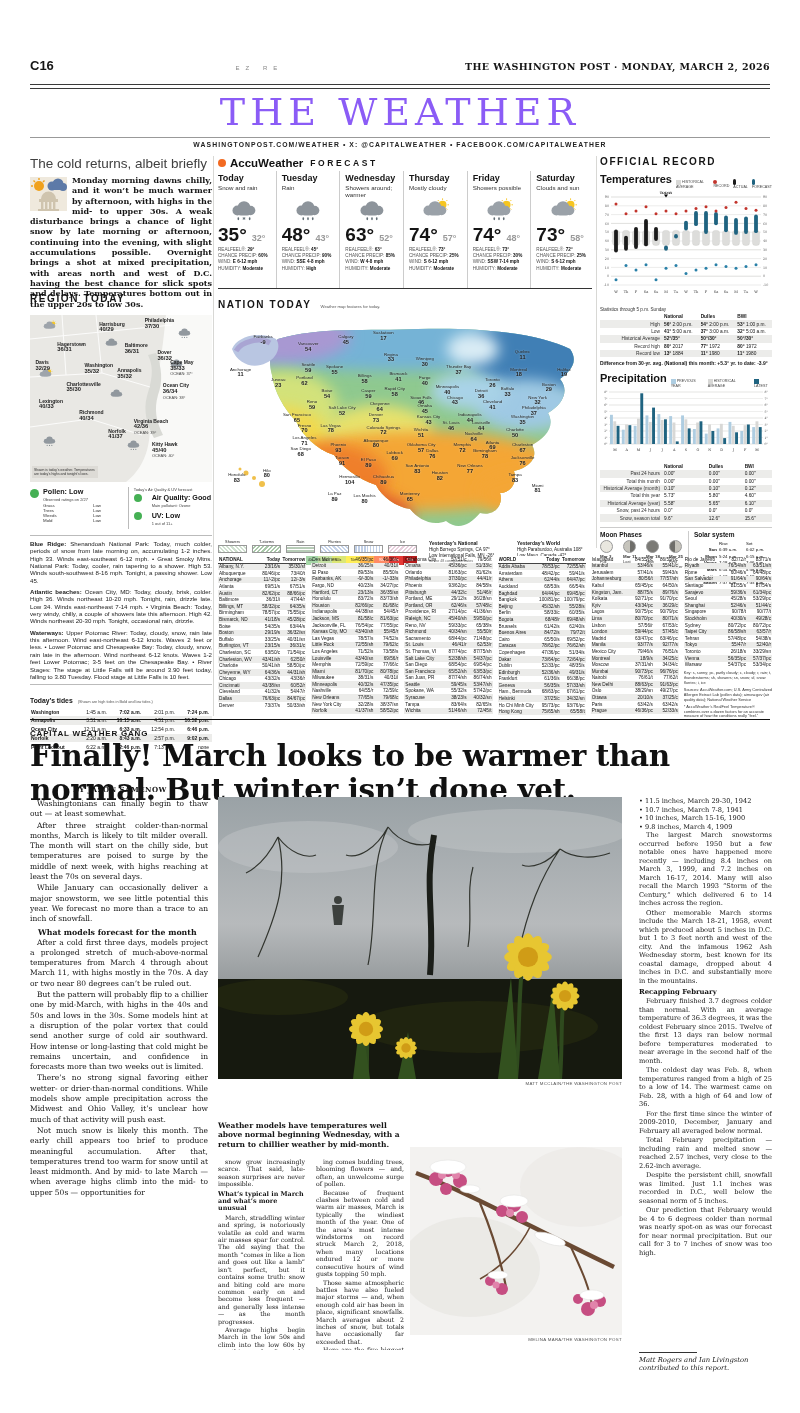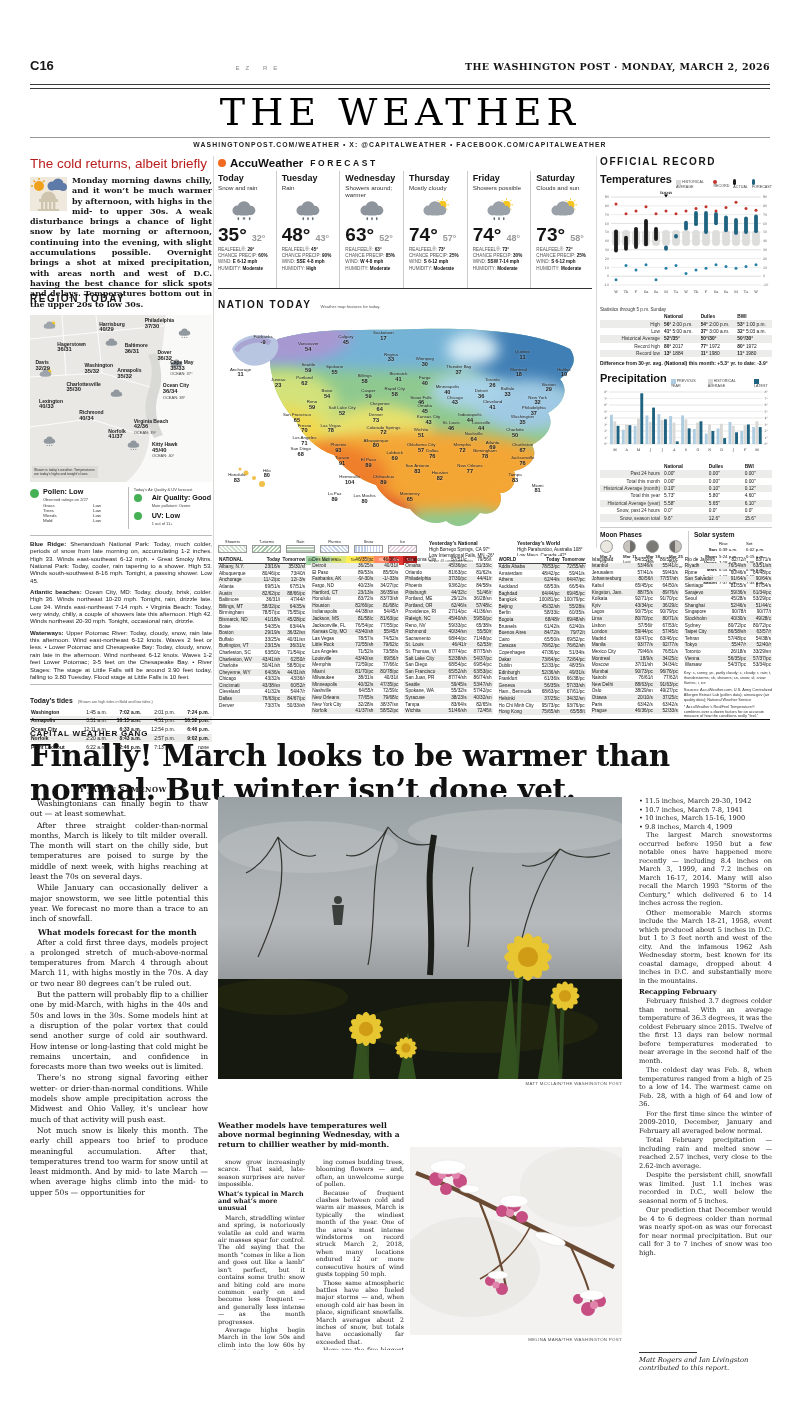--- a/index.html
+++ b/index.html
@@ -9,31 +9,31 @@
   .abs{position:absolute;}
   .sans{font-family:"Liberation Sans","DejaVu Sans",sans-serif;}
   b{font-weight:bold;}
 
   
   .ph{top:58px;left:30px;width:740px;display:flex;justify-content:space-between;align-items:baseline;}
   .ph-num{font:bold 13px "Liberation Sans",sans-serif;}
   .ph-ed{font:6px "Liberation Sans",sans-serif;color:#888;letter-spacing:6px;}
   .ph-banner{font:bold 9.5px "DejaVu Serif",serif;letter-spacing:.4px;}
   .double-rule{top:84px;left:30px;width:740px;height:3px;border-top:1px solid #3a3a3a;border-bottom:1px solid #3a3a3a;}
-  .masthead{top:90px;left:0;width:800px;text-align:center;font:400 38px "DejaVu Serif",serif;letter-spacing:5px;color:#000000;}
+  .masthead{top:90px;left:0;width:800px;text-align:center;font:400 38px "DejaVu Serif",serif;letter-spacing:5px;color:#8b5cf6;}
   .mast-rule{top:137px;left:30px;width:740px;border-top:1px solid #999;}
   .contact{top:141px;left:30px;width:740px;text-align:center;font:bold 6.8px "Liberation Sans",sans-serif;letter-spacing:1.1px;color:#222;}
 
   
   .vline{position:absolute;border-left:1px solid #d8d8d5;}
   .hline-dark{position:absolute;border-top:1.4px solid #333;}
 
   
   .cold{top:156px;left:30px;width:182px;}
-  .cold-title{font:13.5px "Liberation Sans",sans-serif;color:#b91c1c;margin:0 0 4px;}
+  .cold-title{font:13.5px "Liberation Sans",sans-serif;color:#404040;margin:0 0 4px;}
   .cold-icon{float:left;width:37px;height:34px;margin:2px 5px 1px 0;}
   .cold-body{font:bold 8px/10.3px "DejaVu Serif",serif;text-align:justify;color:#161616;}
 
   
   .fc{top:156px;left:218px;width:376px;}
   .fc-head{display:flex;align-items:center;gap:4px;height:13px;}
   .fc-dot{width:8px;height:8px;border-radius:50%;background:#f26a21;}
   .fc-brand{font:bold 11.5px "Liberation Sans",sans-serif;color:#111;}
   .fc-heading{font:bold 8.5px "Liberation Sans",sans-serif;letter-spacing:2.6px;margin-left:3px;}
   .fc-grid{display:flex;height:117px;margin-top:2px;}
@@ -2012,17 +2012,17 @@
       <p class="bl">•  10 inches, March 15-16, 1900</p>
       <p class="bl">•  9.8 inches, March 4, 1909</p>
       <p>The largest March snowstorms occurred before 1950 but a few notable ones have happened more recently — including 8.4 inches on March 3, 1999, and 7.2 inches on March 16-17, 2014. Many will also recall the March 1993 “Storm of the Century,” which delivered 6 to 14 inches across the region.</p>
       <p>Other memorable March storms include the March 18-21, 1958, event which produced about 5 inches in D.C. but 1 to 3 feet north and west of the city. And the infamous 1962 Ash Wednesday storm, best known for its coastal damage, dropped about 4 inches in D.C. and substantially more in the mountains.</p>
       <h3>Recapping February</h3>
       <p>February finished 3.7 degrees colder than normal. With an average temperature of 36.3 degrees, it was the coldest February since 2015. Twelve of the first 13 days ran below normal before temperatures moderated to near average in the second half of the month.</p>
       <p>The coldest day was Feb. 8, when temperatures ranged from a high of 25 to a low of 14. The warmest came on Feb. 28, with a high of 64 and low of 36.</p>
       <p>For the first time since the winter of 2009-2010, December, January and February all averaged below normal.</p>
       <p>Total February precipitation — including rain and melted snow — reached 2.57 inches, very close to the 2.62-inch average.</p>
       <p>Despite the persistent chill, snowfall was limited. Just 1.1 inches was recorded in D.C., well below the seasonal norm of 5 inches.</p>
-      <p>Our prediction that December would be 4 to 6 degrees colder than normal was nearly spot-on as was our forecast for near normal precipitation. But our call for 3 to 7 inches of snow was too high.</p>
+      <p>Our prediction that February would be 4 to 6 degrees colder than normal was nearly spot-on as was our forecast for near normal precipitation. But our call for 3 to 7 inches of snow was too high.</p>
     </div>
   <div class="abs contrib-rule"></div>
   <div class="abs contrib">Matt Rogers and Ian Livingston contributed to this report.</div>
 </div>
 
 </body></html>

